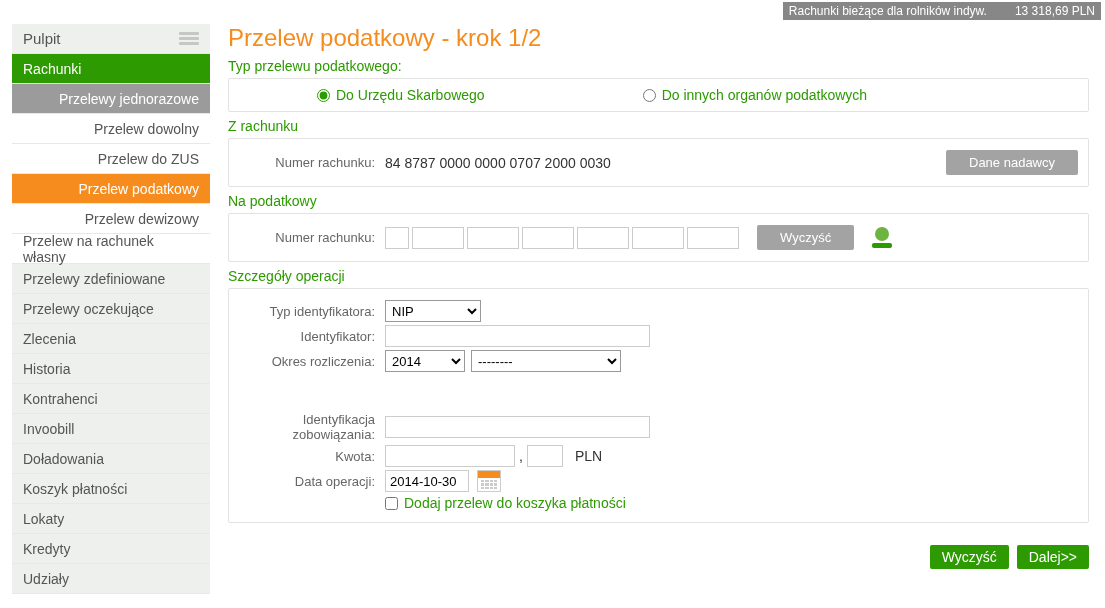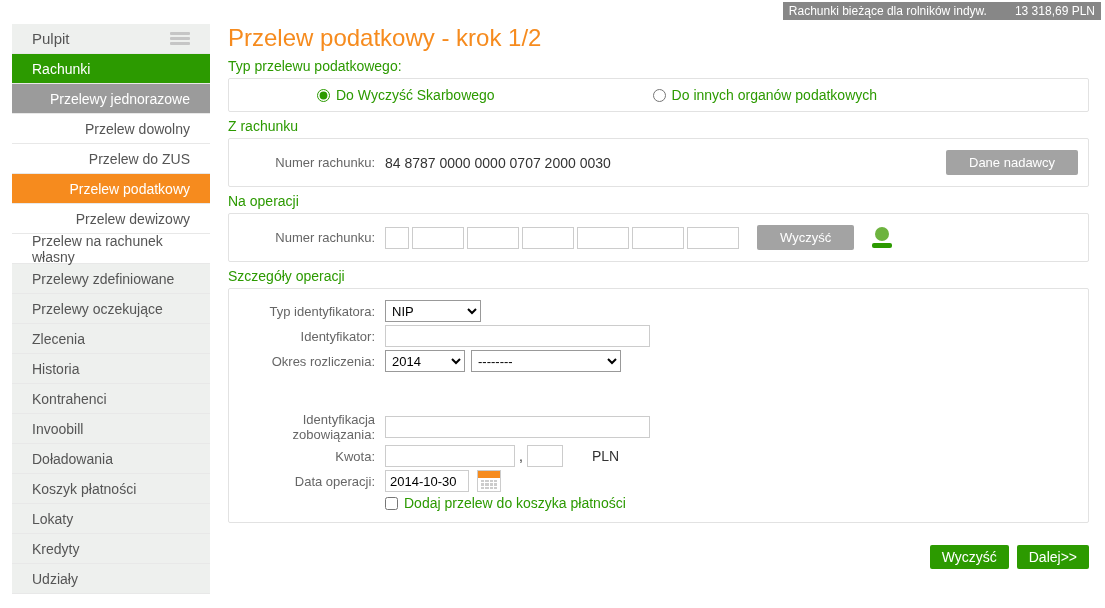--- a/index.html
+++ b/index.html
@@ -4,21 +4,21 @@
 <style>
 * { box-sizing: border-box; margin: 0; padding: 0; font-family: "Segoe UI", Arial, sans-serif; }
 body { width: 1105px; height: 608px; background: #fff; font-size: 14px; color: #333; position: relative; }
 .top-ribbon { position: absolute; right: 4px; top: 2px; height: 18px; display: flex; align-items: center; background: #878787; color: #fff; font-size: 12px; padding: 0 6px; }
 .top-ribbon .ribbon-amount { margin-left: 28px; }
 
 .wrap { display: flex; padding-top: 24px; }
 .sidebar { width: 210px; flex-shrink: 0; padding-left: 12px; }
 .main { flex: 1; padding: 0 16px 0 18px; }
 
-.side-item { display: flex; align-items: center; height: 30px; padding: 0 20px; font-size: 14px; color: #555; border-bottom: 1px solid #e8e8e8; background: #eef0ee; cursor: pointer; }
+.side-item { display: flex; align-items: center; height: 30px; padding: 0 11px; font-size: 14px; color: #555; border-bottom: 1px solid #e8e8e8; background: #eef0ee; cursor: pointer; }
 .side-item.head { font-size: 15px; background: #eef0ee; color: #555; justify-content: space-between; }
 .burger { display: inline-block; }
 .burger span { display: block; width: 20px; height: 3px; background: #c6c6c6; margin: 2px 0; border-radius: 1px; }
 .side-item.active-green { background: #2c9a00; color: #fff; }
 .side-item.sub-grey { background: #9b9b9b; color: #fff; justify-content: flex-end; }
 .side-item.sub-white { background: #fff; color: #555; justify-content: flex-end; }
 .side-item.sub-orange { background: #f68b1e; color: #fff; justify-content: flex-end; }
 
 .page-title { color: #f68b1e; font-weight: 300; font-size: 24px; margin-bottom: 6px; }
 .sect-label { color: #2c9a00; font-size: 14px; margin: 6px 0 4px; }
@@ -96,39 +96,39 @@
   </div>
 
   <div class="main">
     <div class="page-title">Przelew podatkowy - krok 1/2</div>
 
     <div class="sect-label">Typ przelewu podatkowego:</div>
     <div class="panel">
       <div class="radio-row">
         <label class="r">
           <input type="radio" name="tt" checked="" style="">
-          <span>Do Wyczyść Skarbowego</span>
+          <span>Do Urzędu Skarbowego</span>
         </label>
         <label class="r">
           <input type="radio" name="tt" style="">
           <span>Do innych organów podatkowych</span>
         </label>
       </div>
     </div>
 
     <div class="sect-label">Z rachunku</div>
     <div class="panel">
       <div class="row">
         <div class="lbl">Numer rachunku:</div>
         <div class="val">84 8787 0000 0000 0707 2000 0030</div>
         <button class="btn-grey" style="margin-left:auto">Dane nadawcy</button>
       </div>
     </div>
 
-    <div class="sect-label">Na operacji</div>
+    <div class="sect-label">Na podatkowy</div>
     <div class="panel">
       <div class="row">
         <div class="lbl">Numer rachunku:</div>
         <div class="seg-inputs">
           <input class="seg2" style="">
           <input class="seg4" style="">
           <input class="seg4" style="">
           <input class="seg4" style="">
           <input class="seg4" style="">
           <input class="seg4" style="">
@@ -173,21 +173,21 @@
       <div class="row">
         <div class="lbl">Identyfikacja zobowiązania:</div>
         <input class="txt" style="width: 265px;">
       </div>
 
       <div class="row">
         <div class="lbl">Kwota:</div>
         <input class="txt" style="width: 130px;">
         <span style="margin:0 4px">,</span>
         <input class="txt" style="width: 36px;">
-        <span style="margin-left:29px">PLN</span>
+        <span style="margin-left:12px">PLN</span>
       </div>
 
       <div class="row">
         <div class="lbl">Data operacji:</div>
         <input class="txt" style="width: 84px;" value="2014-10-30">
         <span class="calendar-ico">
           <span class="cal-top"></span>
           <span class="cal-body">
               <span></span>
               <span></span>

